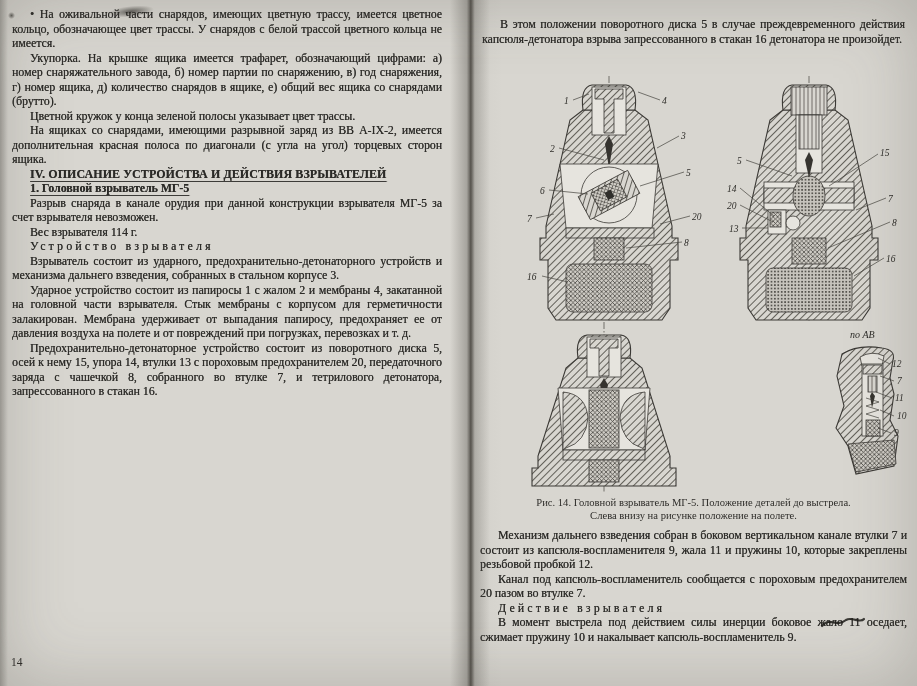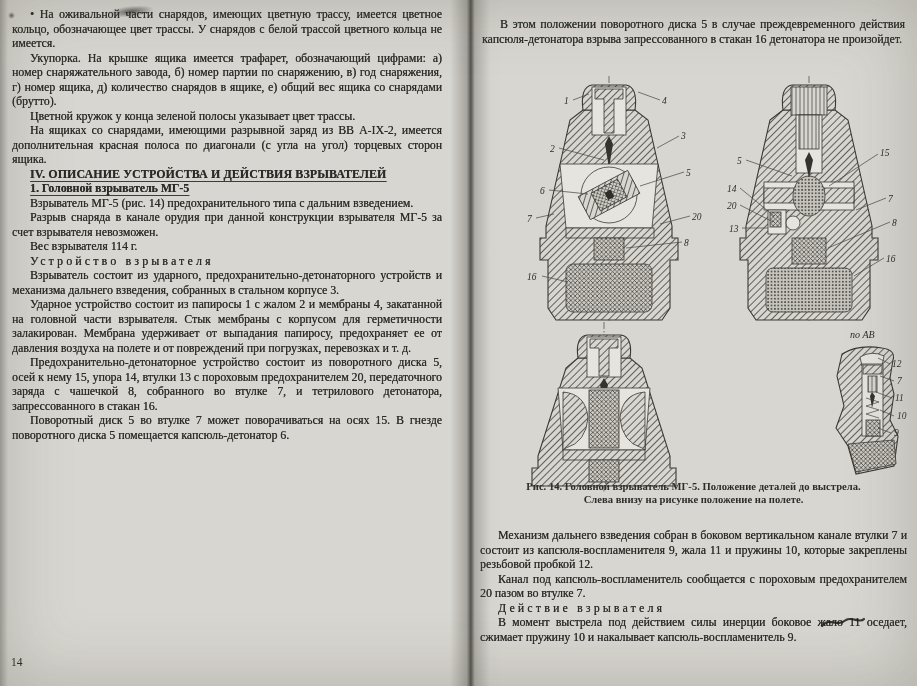--- a/index.html
+++ b/index.html
@@ -55,22 +55,22 @@
   .u{ text-decoration:underline;text-decoration-thickness:1px;
       text-underline-offset:3px;text-decoration-color:rgba(50,48,44,.55);font-family:Liberation Serif, serif;}
   .lead{font-weight:400;}
   .pagenum{
     position:absolute;left:11px;top:656px;font-size:11.5px;
   }
   
   .r-intro{position:absolute;left:10px;right:12px;top:17px;}
   .fig{position:absolute;left:2px;top:76px;width:440px;height:418px;}
   .fig-caption{
-    position:absolute;left:6px;right:8px;top:480px;text-align:center;
-    font-size:10.6px;line-height:13px;color:#2e2d2a;font-weight:bold;
+    position:absolute;left:6px;right:8px;top:496px;text-align:center;
+    font-size:10.6px;line-height:13px;color:#2e2d2a;
   }
   .r-text{position:absolute;left:8px;right:10px;top:528px;}
   .scribble{position:absolute;left:348px;top:614px;width:46px;height:18px;}
   .smudge{
     position:absolute;pointer-events:none;
     background:radial-gradient(closest-side,rgba(32,30,26,.65),rgba(32,30,26,0));
   }
   svg text.lbl{
     font-family:"Liberation Serif","DejaVu Serif",serif;
     font-style:italic;font-size:9.5px;fill:#2e2d29;
@@ -90,30 +90,28 @@
 
   <div class="page-left">
     <p class="b"><span>•</span> <span>На оживальной части снарядов, имеющих цветную трассу, имеется цветное кольцо, обозначающее цвет трассы. У снарядов с белой трассой цветного кольца не имеется.</span></p>
     <p class="b"><span class="lead">Укупорка.</span><span> На крышке ящика имеется трафарет, обозначающий цифрами: а) номер снаряжательного завода, б) номер партии по снаряжению, в) год снаряжения, г) номер ящика, д) количество снарядов в ящике, е) общий вес ящика со снарядами (брутто).</span></p>
     <p class="b">Цветной кружок у конца зеленой полосы указывает цвет трассы.</p>
     <p class="b">На ящиках со снарядами, имеющими разрывной заряд из ВВ А-IX-2, имеется дополнительная красная полоса по диагонали (с угла на угол) торцевых сторон ящика.</p>
 
     <p class="b h1"><span class="u">IV. ОПИСАНИЕ УСТРОЙСТВА И ДЕЙСТВИЯ ВЗРЫВАТЕЛЕЙ</span></p>
     <p class="b h2"><span class="u">1. Головной взрыватель МГ-5</span></p>
 
-    <p class="b">Взрыватель МГ-5 (рис. 14) предохранительного типа с дальним взведением.</p>
     <p class="b">Разрыв снаряда в канале орудия при данной конструкции взрывателя МГ-5 за счет взрывателя невозможен.</p>
     <p class="b">Вес взрывателя 114 г.</p>
 
     <p class="b hs">Устройство взрывателя</p>
 
     <p class="b">Взрыватель состоит из ударного, предохранительно-детонаторного устройств и механизма дальнего взведения, собранных в стальном корпусе 3.</p>
     <p class="b">Ударное устройство состоит из папиросы 1 с жалом 2 и мембраны 4, закатанной на головной части взрывателя. Стык мембраны с корпусом для герметичности залакирован. Мембрана удерживает от выпадания папиросу, предохраняет ее от давления воздуха на полете и от повреждений при погрузках, перевозках и т. д.</p>
     <p class="b">Предохранительно-детонаторное устройство состоит из поворотного диска 5, осей к нему 15, упора 14, втулки 13 с пороховым предохранителем 20, передаточного заряда с чашечкой 8, собранного во втулке 7, и тетрилового детонатора, запрессованного в стакан 16.</p>
-    <p class="b">Поворотный диск 5 во втулке 7 может поворачиваться на осях 15. В гнезде поворотного диска 5 помещается капсюль-детонатор 6.</p>
 
     <div class="pagenum">14</div>
   </div>
 
   <div class="smudge" style="left:108px;top:6px;width:46px;height:11px;transform:rotate(-6deg);"></div>
   <div class="smudge" style="left:8px;top:12px;width:7px;height:7px;"></div>
 
   <div class="page-right">
     <p class="b r-intro">В этом положении поворотного диска 5 в случае преждевременного действия капсюля-детонатора взрыва запрессованного в стакан 16 детонатора не произойдет.</p>
 

